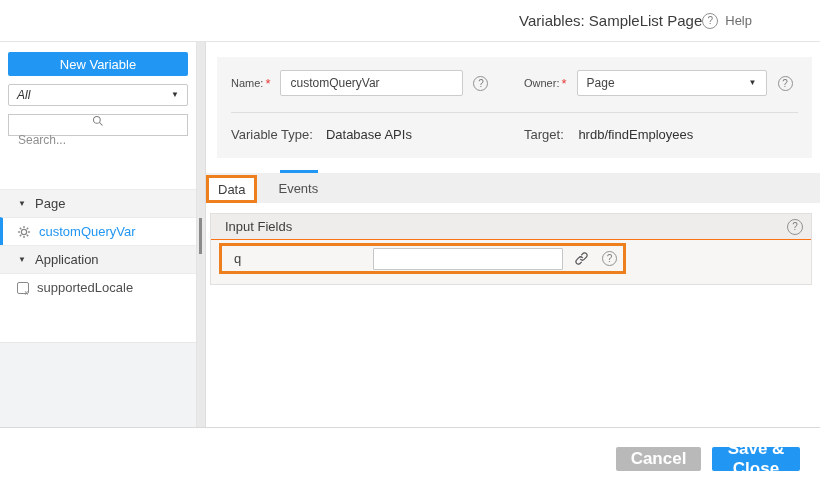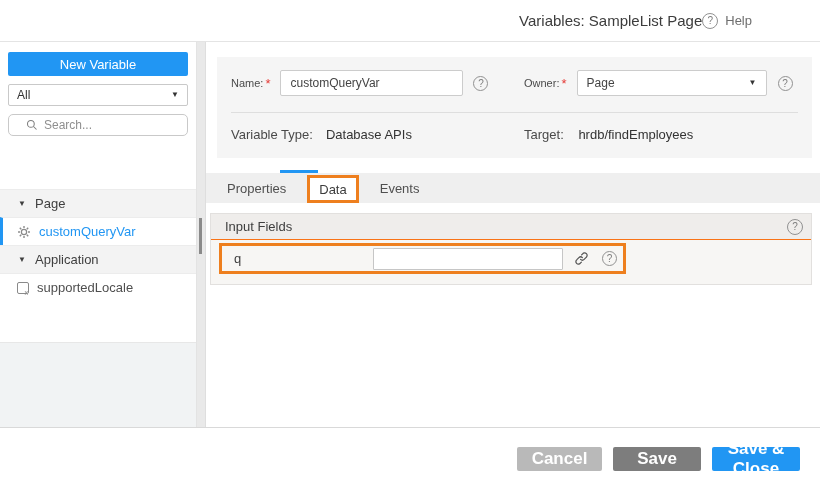--- a/index.html
+++ b/index.html
@@ -32,26 +32,26 @@
 
   
   .sidebar { width: 197px; flex: 0 0 197px; background: #fff; display: flex; flex-direction: column; border-right: 1px solid #e3e3e3; gap: 41px; }
   .sidebar-controls { padding: 10px 8px 0 8px; }
   .new-var-btn {
     width: 100%; height: 24px; background: #2196f3; color: #fff; border: none; border-radius: 2px;
     font-size: 13px; font-family: inherit; cursor: pointer; display: flex; align-items: center; justify-content: center;
   }
   .all-select {
     margin-top: 8px; height: 22px; border: 1px solid #c9c9c9; border-radius: 2px; background: #fff;
-    display: flex; align-items: center; justify-content: space-between; padding: 0 8px; font-size: 12px; color: #333; cursor: pointer;
+    display: flex; align-items: center; justify-content: space-between; padding: 0 8px; font-size: 12px; color: #333; cursor: pointer; font-style: italic;
   }
   .caret-down { font-size: 8px; color: #333; line-height: 1; }
   .search-box {
-    margin-top: 8px; height: 22px; border: 1px solid #c9c9c9; border-radius: 5px; background: #fff;
-    display: flex; align-items: center; padding: 0 17px; gap: 6px;
+    margin-top: 8px; height: 22px; border: 1px solid #c9c9c9; border-radius: 0; background: #fff;
+    display: flex; align-items: center; padding: 0 9px; gap: 6px; flex-direction: column;
   }
   .search-box input { border: none; outline: none; width: 100%; font-size: 12px; color: #333; font-family: inherit; background: transparent; }
   .search-box input::placeholder { color: #8f8f8f; }
   .magnifier { width: 12px; height: 12px; flex: 0 0 12px; }
 
   .tree { margin-top: 12px; }
   .tree-row {
     height: 28px; display: flex; align-items: center; gap: 8px;
     font-size: 13px; border-top: 1px solid #ececec; cursor: pointer;
   }
@@ -236,21 +236,20 @@
           </div>
           <div>
             <span class="tg-label">Target:</span>
             <span class="fvalue tg-value">hrdb/findEmployees</span>
           </div>
         </div>
       </div>
 
       <div class="tab-strip">
         <div class="blue-indicator"></div>
-        <div class="tab">Properties</div>
         <div class="tab data-tab">Data</div>
         <div class="tab">Events</div>
       </div>
 
       <div class="section">
         <div class="section-header">
           <span>Input Fields</span>
           <span class="qicon"></span>
         </div>
         <div class="section-body">
@@ -264,17 +263,16 @@
             <span class="qicon small"></span>
           </div>
         </div>
       </div>
 
     </div>
   </div>
 
   <div class="footer">
     <button class="btn btn-cancel">Cancel</button>
-    <button class="btn btn-save">Save</button>
     <button class="btn btn-save-close">Save &amp; Close</button>
   </div>
 
 </div>
 
 </body></html>

